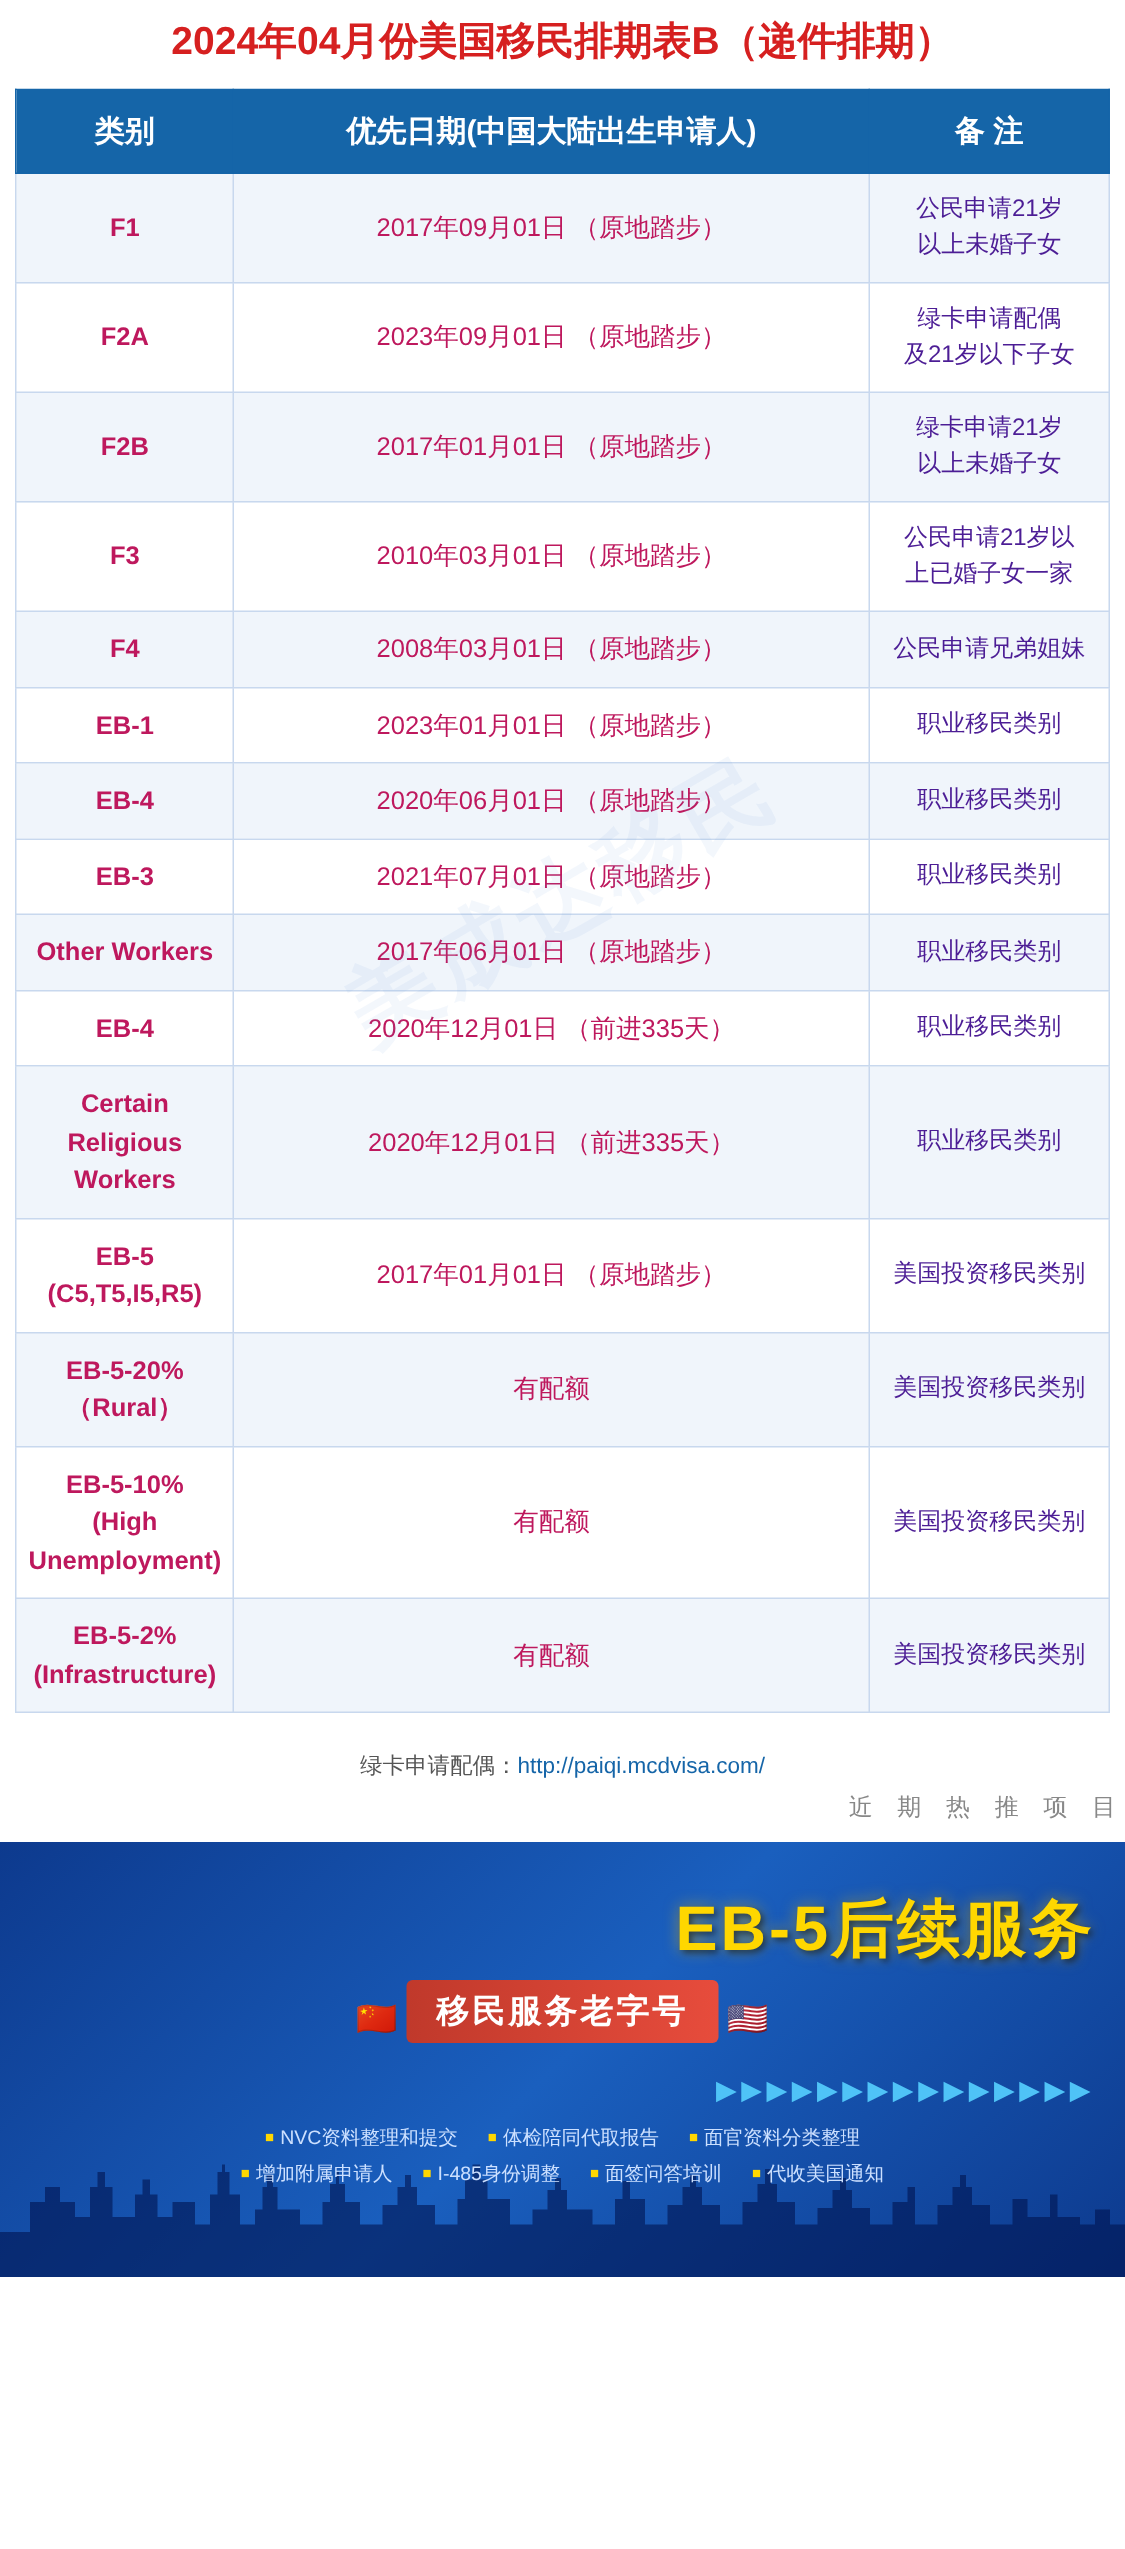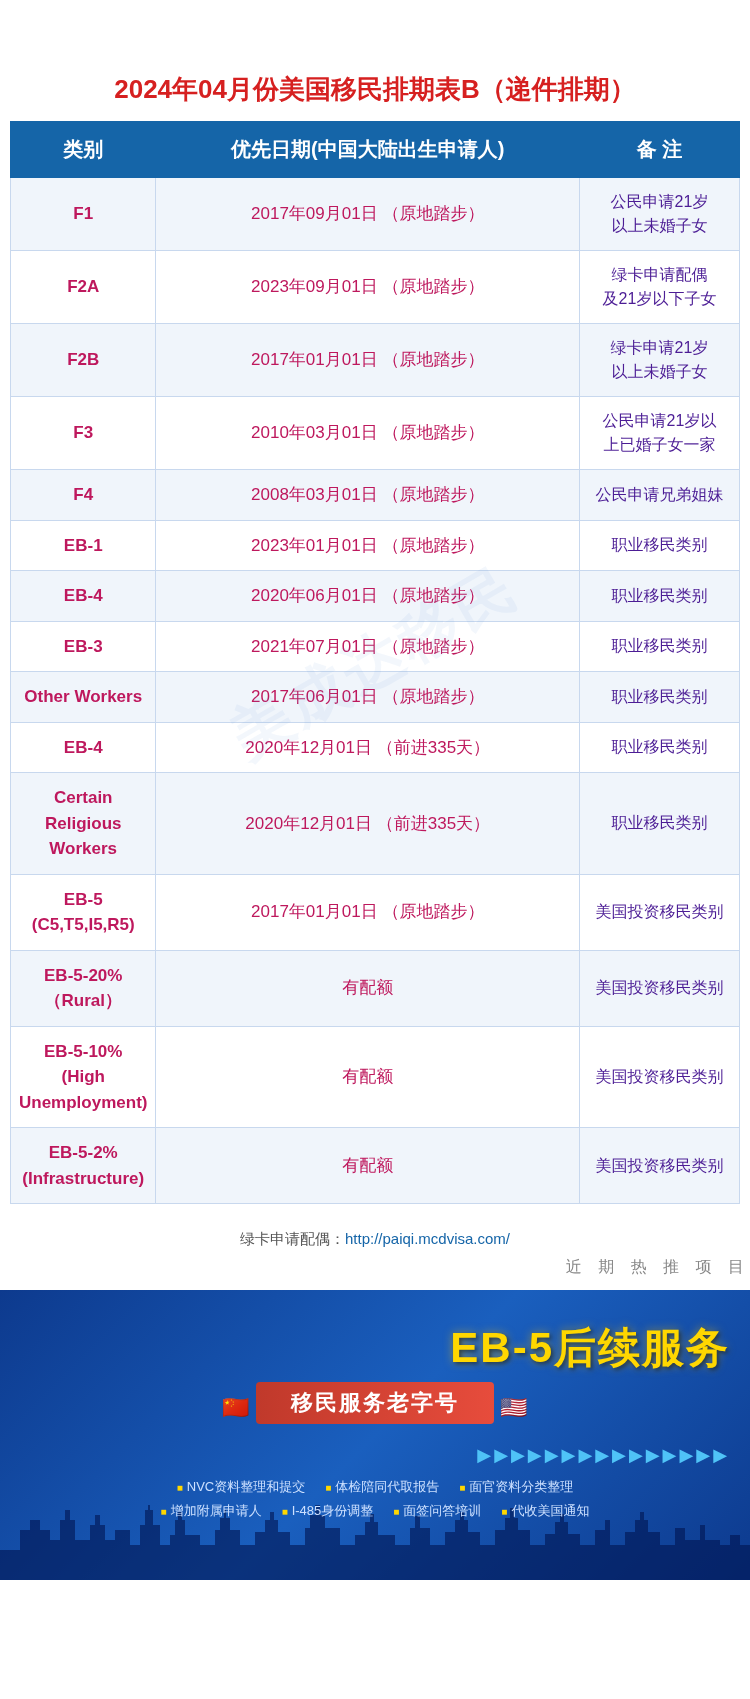--- a/index.html
+++ b/index.html
@@ -6,22 +6,21 @@
     body {
       font-family: "Microsoft YaHei", "PingFang SC", "SimHei", sans-serif;
       background: #fff;
       width: 750px;
     }
 
     
     .page-header {
       background: #fff;
       text-align: center;
-      padding: 29px 10px 14px;
-      margin-top: 43px;
+      padding: 10px 10px 14px;
     }
     .page-title {
       font-size: 26px;
       font-weight: bold;
       color: #d62020;
     }
 
     
     .table-section {
       background: #fff;
@@ -149,21 +148,21 @@
     .flag-icon {
       font-size: 22px;
       margin: 0 6px;
     }
 
     .banner-subtitle {
       background: linear-gradient(90deg, #c0392b, #e74c3c);
       color: #fff;
       font-size: 22px;
       font-weight: bold;
-      padding: 6px 35px;
+      padding: 6px 20px;
       border-radius: 4px;
       display: inline-block;
       position: relative;
       z-index: 2;
       letter-spacing: 2px;
       margin-bottom: 10px;
     }
 
     .banner-arrows {
       color: #4fc3f7;

